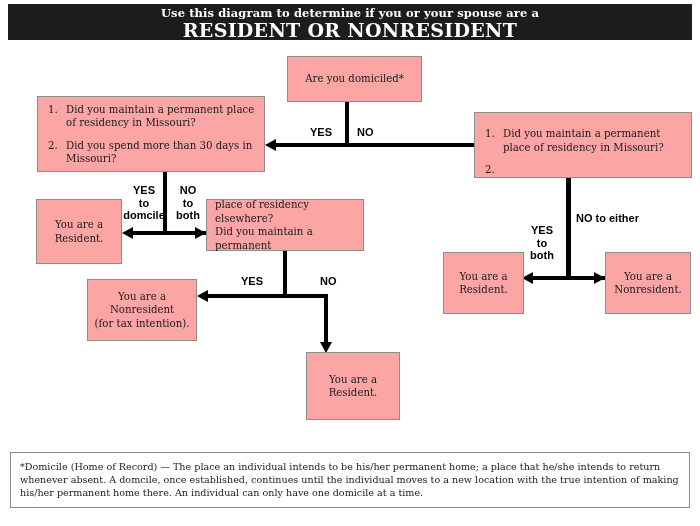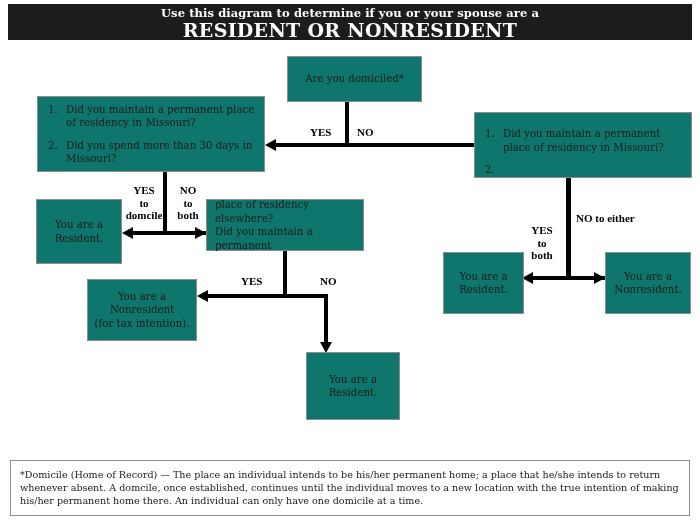--- a/index.html
+++ b/index.html
@@ -47,21 +47,21 @@
     letter-spacing: 0.3px;
     line-height: 21px;
     white-space: nowrap;
   }
 
   
   .node {
     position: absolute;
     box-sizing: border-box;
     border: 1px solid #8c8c8c;
-    background: #0f766e;
+    background: #fca5a5;
     font-size: 10.2px;
     line-height: 13.5px;
     color: #1a1a1a;
     display: flex;
     align-items: center;
   }
   .node .inner {
     width: 100%;
     box-sizing: border-box;
   }
@@ -112,21 +112,21 @@
     position: absolute;
     width: 0; height: 0;
     border-left: 6.5px solid transparent;
     border-right: 6.5px solid transparent;
     border-top: 11px solid #000000;
   }
 
   
   .edge-label {
     position: absolute;
-    font-family: Liberation Serif, serif;
+    font-family: Liberation Sans, sans-serif;
     font-weight: bold;
     font-size: 11px;
     line-height: 12.5px;
     color: #000000;
     white-space: nowrap;
   }
   .edge-label.stacked {
     text-align: center;
     line-height: 12.5px;
   }
@@ -139,21 +139,20 @@
     width: 680px;
     height: 56px;
     box-sizing: border-box;
     border: 1px solid #8c8c8c;
     background: #ffffff;
     padding: 7px 9px 6px 9px;
     font-size: 9.6px;
     line-height: 13.2px;
     color: #1a1a1a;
     text-align: left;
-    margin-top: 8px;
   }
 </style>
 </head>
 <body>
 
 <div id="page">
 
   <div class="header-banner">
     <div class="header-line1">Use this diagram to determine if you or your spouse are a</div>
     <div class="header-line2">RESIDENT OR NONRESIDENT</div>

